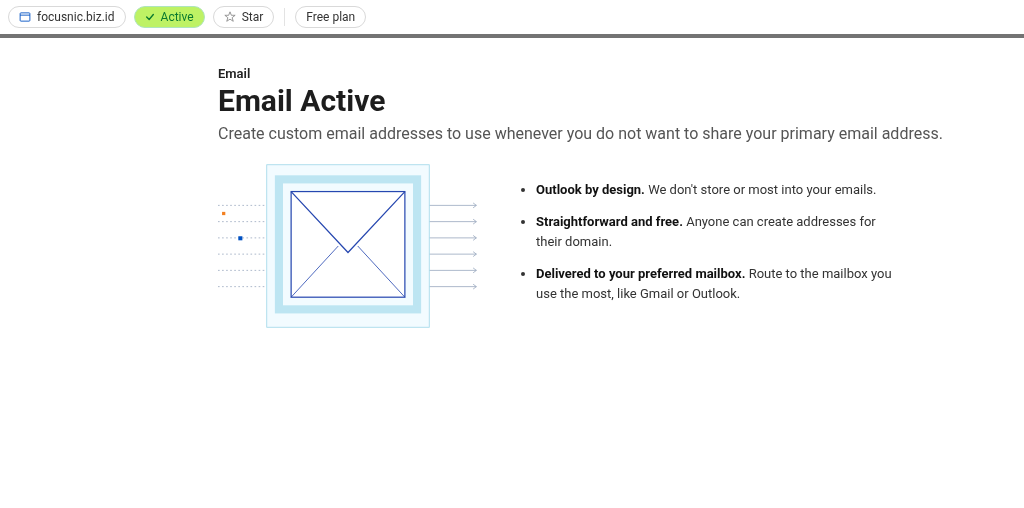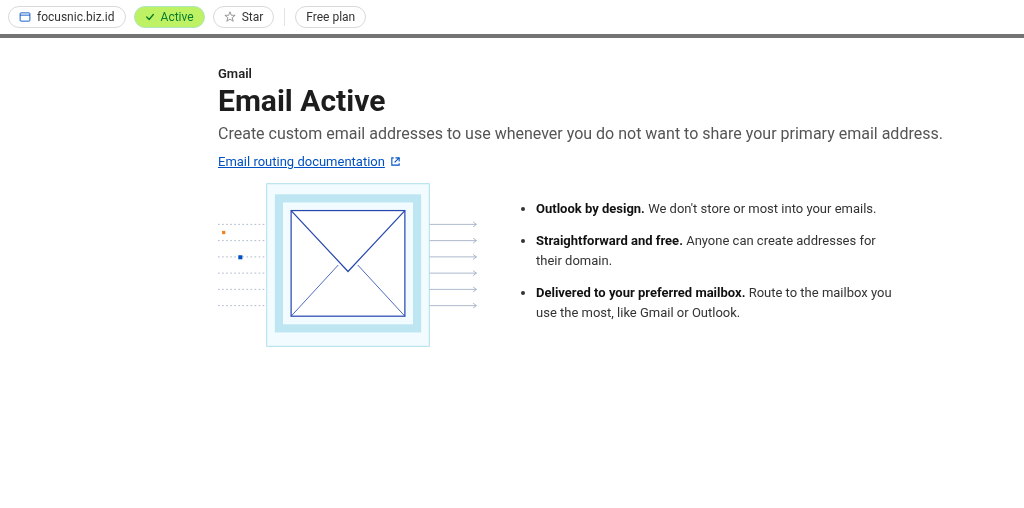--- a/index.html
+++ b/index.html
@@ -54,31 +54,23 @@
       </svg>
     <span>Star</span>
   </span>
   <span class="divider-vert"></span>
   <span class="pill">
     <span>Free plan</span>
   </span>
 </div>
 
 <div class="content">
-  <div class="breadcrumb">Gmail</div>
+  <div class="breadcrumb">Email</div>
   <h1 class="title">Email Active</h1>
   <p class="subtitle">Create custom email addresses to use whenever you do not want to share your primary email address.</p>
-  <a class="doclink" href="#">
-    <span>Email routing documentation</span>
-    <svg viewBox="0 0 12 12">
-        <path d="M4 2 H2 V10 H10 V8" fill="none" stroke="#0051c3" stroke-width="1.2"></path>
-        <path d="M6 2 H10 V6" fill="none" stroke="#0051c3" stroke-width="1.2"></path>
-        <line x1="10" y1="2" x2="5" y2="7" stroke="#0051c3" stroke-width="1.2"></line>
-      </svg>
-  </a>
 
 
   <div class="features">
     <div class="illus-wrap">
       <svg class="illus" viewBox="0 0 320 220">
 
         <g stroke="#9aa9bf" stroke-dasharray="2 3" stroke-width="1">
           <line x1="0" y1="60" x2="60" y2="60"></line>
           <line x1="0" y1="80" x2="60" y2="80"></line>
           <line x1="0" y1="100" x2="60" y2="100"></line>

